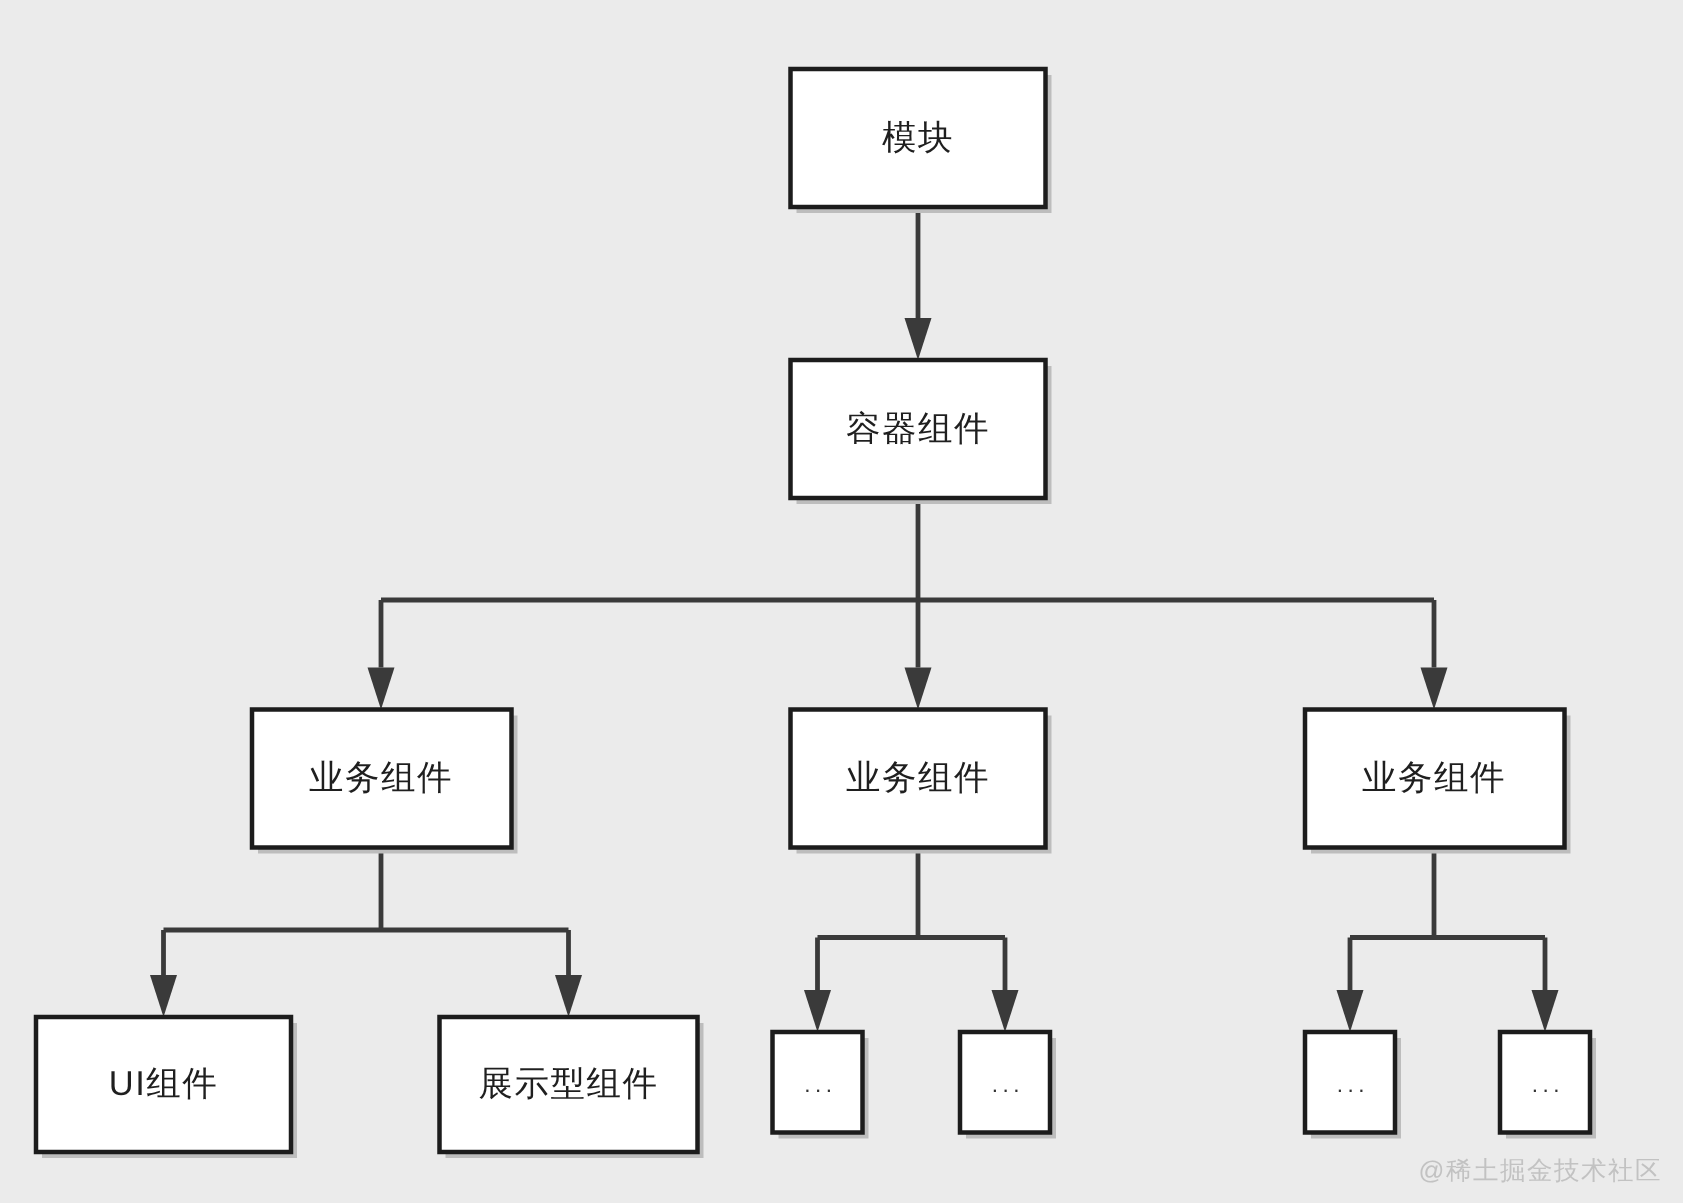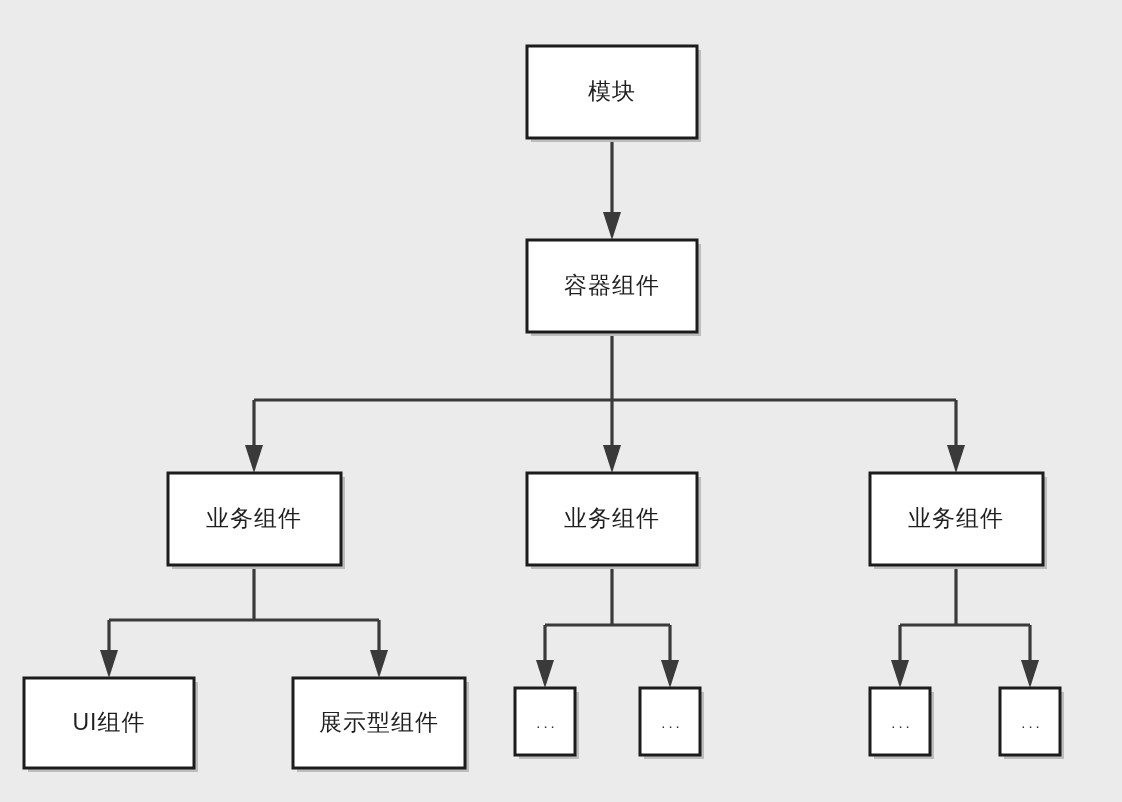--- a/index.html
+++ b/index.html
@@ -208,13 +208,14 @@
       </g>
 
       <g>
         <rect class="node-shadow" x="1004" y="692" width="60" height="67"></rect>
         <rect class="node-rect" x="1000" y="688" width="60" height="67"></rect>
         <text class="node-label small" x="1032" y="724">...</text>
       </g>
     </g>
   </svg>
 
+  <div class="watermark">@稀土掘金技术社区</div>
 </div>
 
 </body></html>

